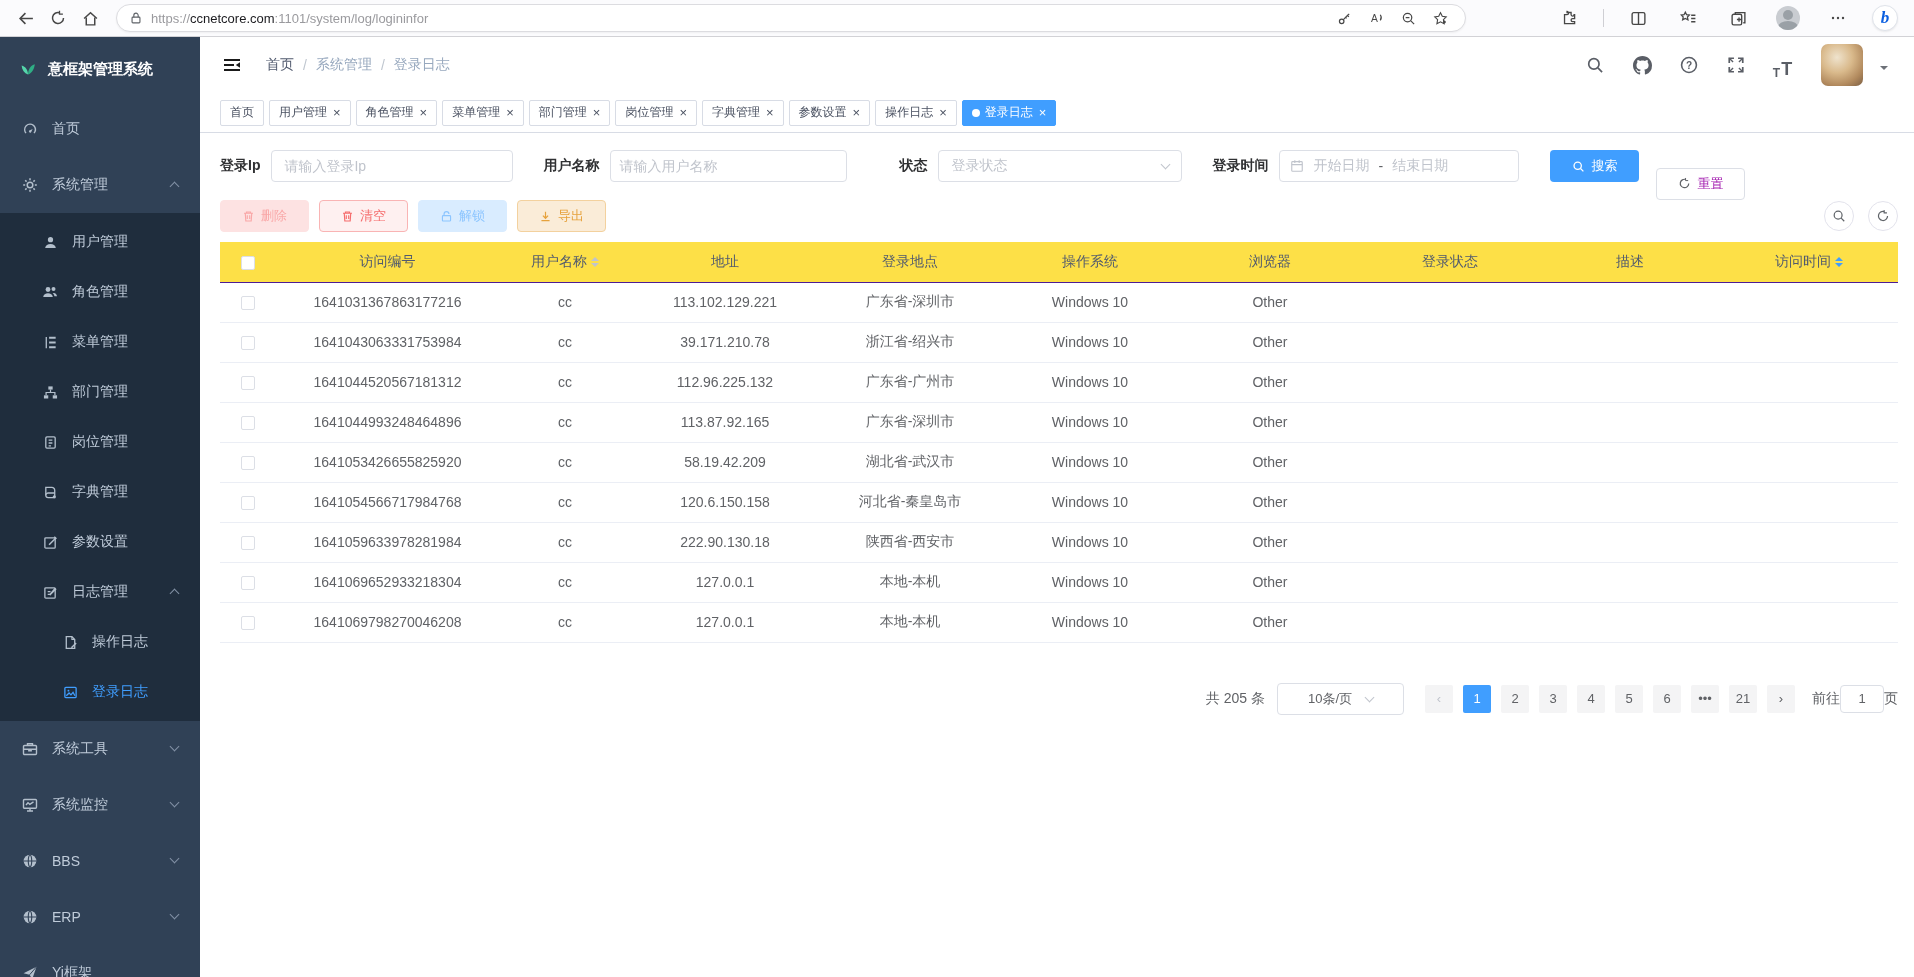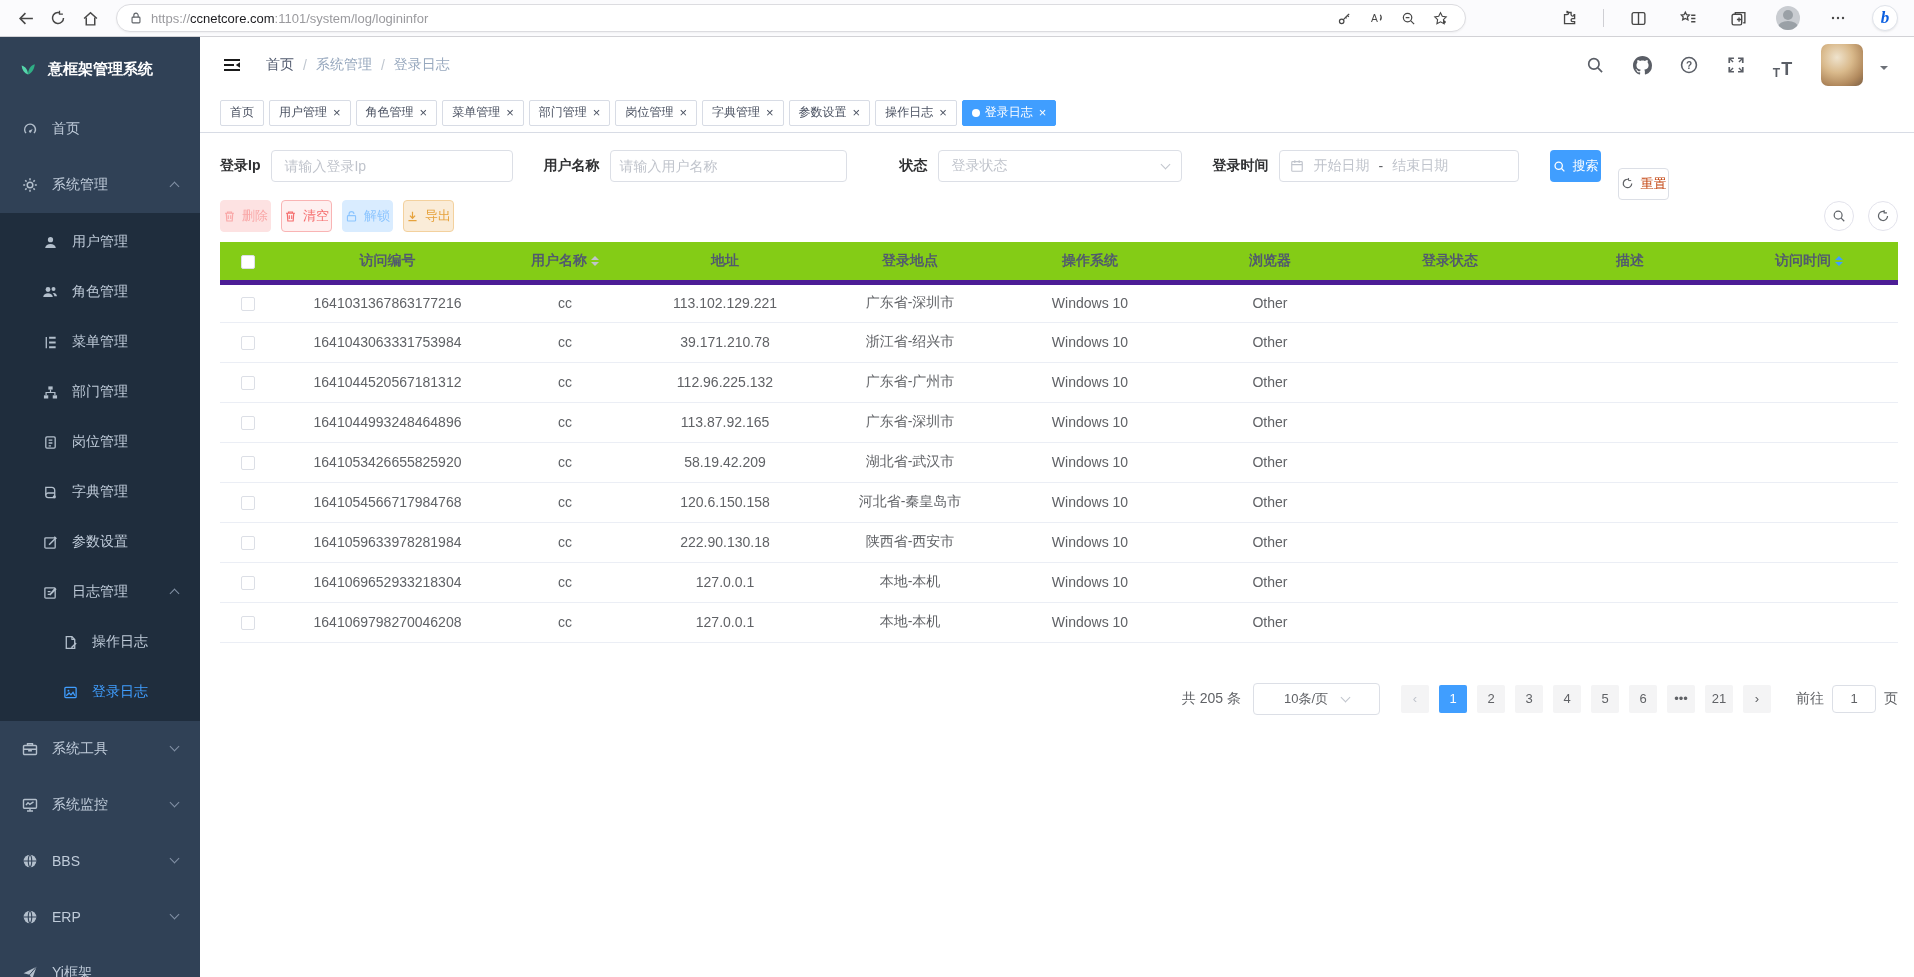--- a/index.html
+++ b/index.html
@@ -83,38 +83,38 @@
   color:#606266;outline:none;font-family:inherit;}
 .f-input::placeholder{color:#c0c4cc;}
 .ip-input{width:242px;margin-right:30px;}
 .name-input{width:237px;margin-right:52px;padding-left:8px;}
 .f-select{width:244px;height:32px;border:1px solid #dcdfe6;border-radius:4px;display:flex;
   align-items:center;padding:0 12px;margin-right:30px;cursor:pointer;}
 .f-select .sel-text{color:#c0c4cc;font-size:14px;flex:1;}
 .f-date{width:240px;height:32px;border:1px solid #dcdfe6;border-radius:4px;display:flex;
   align-items:center;padding:0 10px;gap:9px;margin-right:31px;cursor:pointer;}
 .f-date span{color:#c0c4cc;font-size:14px;}
-.btn{height:32px;padding:0 2px;border-radius:4px;font-size:13px;display:inline-flex;
+.btn{height:32px;padding:0 21px;border-radius:4px;font-size:13px;display:inline-flex;
   align-items:center;gap:6px;cursor:pointer;border:1px solid transparent;white-space:nowrap;font-family:inherit;}
 .btn-search{background:#409eff;color:#fff;margin-right:17px;}
-.btn-reset{background:#fff;color:#c2410c;border-color:#dcdfe6;margin-top:35px;}
+.btn-reset{background:#fff;color:#a21caf;border-color:#dcdfe6;margin-top:35px;}
 .btn-row{display:flex;align-items:center;margin-top:18px;}
 .btn-row .btn{margin-right:10px;}
 .btn-delete{background:#fde2e2;border-color:#fde2e2;color:#f9a7a7;cursor:not-allowed;}
 .btn-clear{background:#fef0f0;border-color:#f9b4b4;color:#f56c6c;}
 .btn-unlock{background:#d9ecff;border-color:#d9ecff;color:#8cc5ff;cursor:not-allowed;}
 .btn-export{background:#faecd8;border-color:#f3d19e;color:#e6a23c;}
 .circle-btns{margin-left:auto;display:flex;gap:14px;}
 .circle-btn{width:30px;height:30px;border-radius:50%;border:1px solid #e3e3ec;display:flex;
   align-items:center;justify-content:center;color:#5f6368;cursor:pointer;background:#fff;}
 
 
 .log-table{width:100%;border-collapse:collapse;table-layout:fixed;margin-top:10px;}
-.log-table th{height:40px;background:#84cc16;color:#515a6e;font-size:14px;font-weight:bold;
-  border-bottom:5px solid #4c1d95;text-align:center;}
+.log-table th{height:40px;background:#fde047;color:#515a6e;font-size:14px;font-weight:normal;
+  border-bottom:1px solid #4c1d95;text-align:center;}
 .log-table td{height:40px;border-bottom:1px solid #ebeef5;font-size:14px;color:#606266;
   text-align:center;white-space:nowrap;overflow:hidden;}
 .th-inner{display:flex;align-items:center;justify-content:center;gap:4px;cursor:pointer;}
 .checkbox{display:inline-block;width:14px;height:14px;border:1px solid #dcdfe6;border-radius:2px;
   background:#fff;vertical-align:middle;cursor:pointer;}
 .sort{display:inline-flex;flex-direction:column;align-items:center;}
 .sort i{display:block;width:0;height:0;border:4px solid transparent;}
 .sort .up{border-bottom-color:#c0c4cc;margin-bottom:2px;border-top-width:0;}
 .sort .down{border-top-color:#c0c4cc;border-bottom-width:0;}
 .sort.active .up{border-bottom-color:#409eff;}
@@ -125,21 +125,21 @@
   font-size:14px;color:#606266;padding-right:0;}
 .pg-total{margin-right:12px;}
 .pg-size{width:127px;height:32px;border:1px solid #dcdfe6;border-radius:4px;display:flex;
   align-items:center;justify-content:center;gap:14px;margin-right:16px;cursor:pointer;font-size:13px;}
 .pager{display:flex;align-items:center;}
 .pg-btn{min-width:28px;height:28px;margin:0 5px;background:#f4f4f5;border-radius:2px;
   display:inline-flex;align-items:center;justify-content:center;font-size:13px;color:#606266;
   cursor:pointer;padding:0 4px;}
 .pg-btn.active{background:#409eff;color:#fff;}
 .pg-btn.pg-prev{color:#c0c4cc;}
-.pg-goto{display:flex;align-items:center;gap:8px;margin-left:20px;}
+.pg-goto{display:flex;align-items:center;margin-left:12px;}
 .pg-goto input{width:44px;height:28px;border:1px solid #dcdfe6;border-radius:4px;text-align:center;
   font-size:13px;color:#606266;outline:none;font-family:inherit;}
 .chev-sm{width:7px;height:7px;border-right:1.3px solid #c0c4cc;border-bottom:1.3px solid #c0c4cc;
   transform:rotate(45deg);margin-top:-3px;}
 </style>
 </head>
 <body>
 
 <div class="browser-bar">
   <span class="nav-btn">

